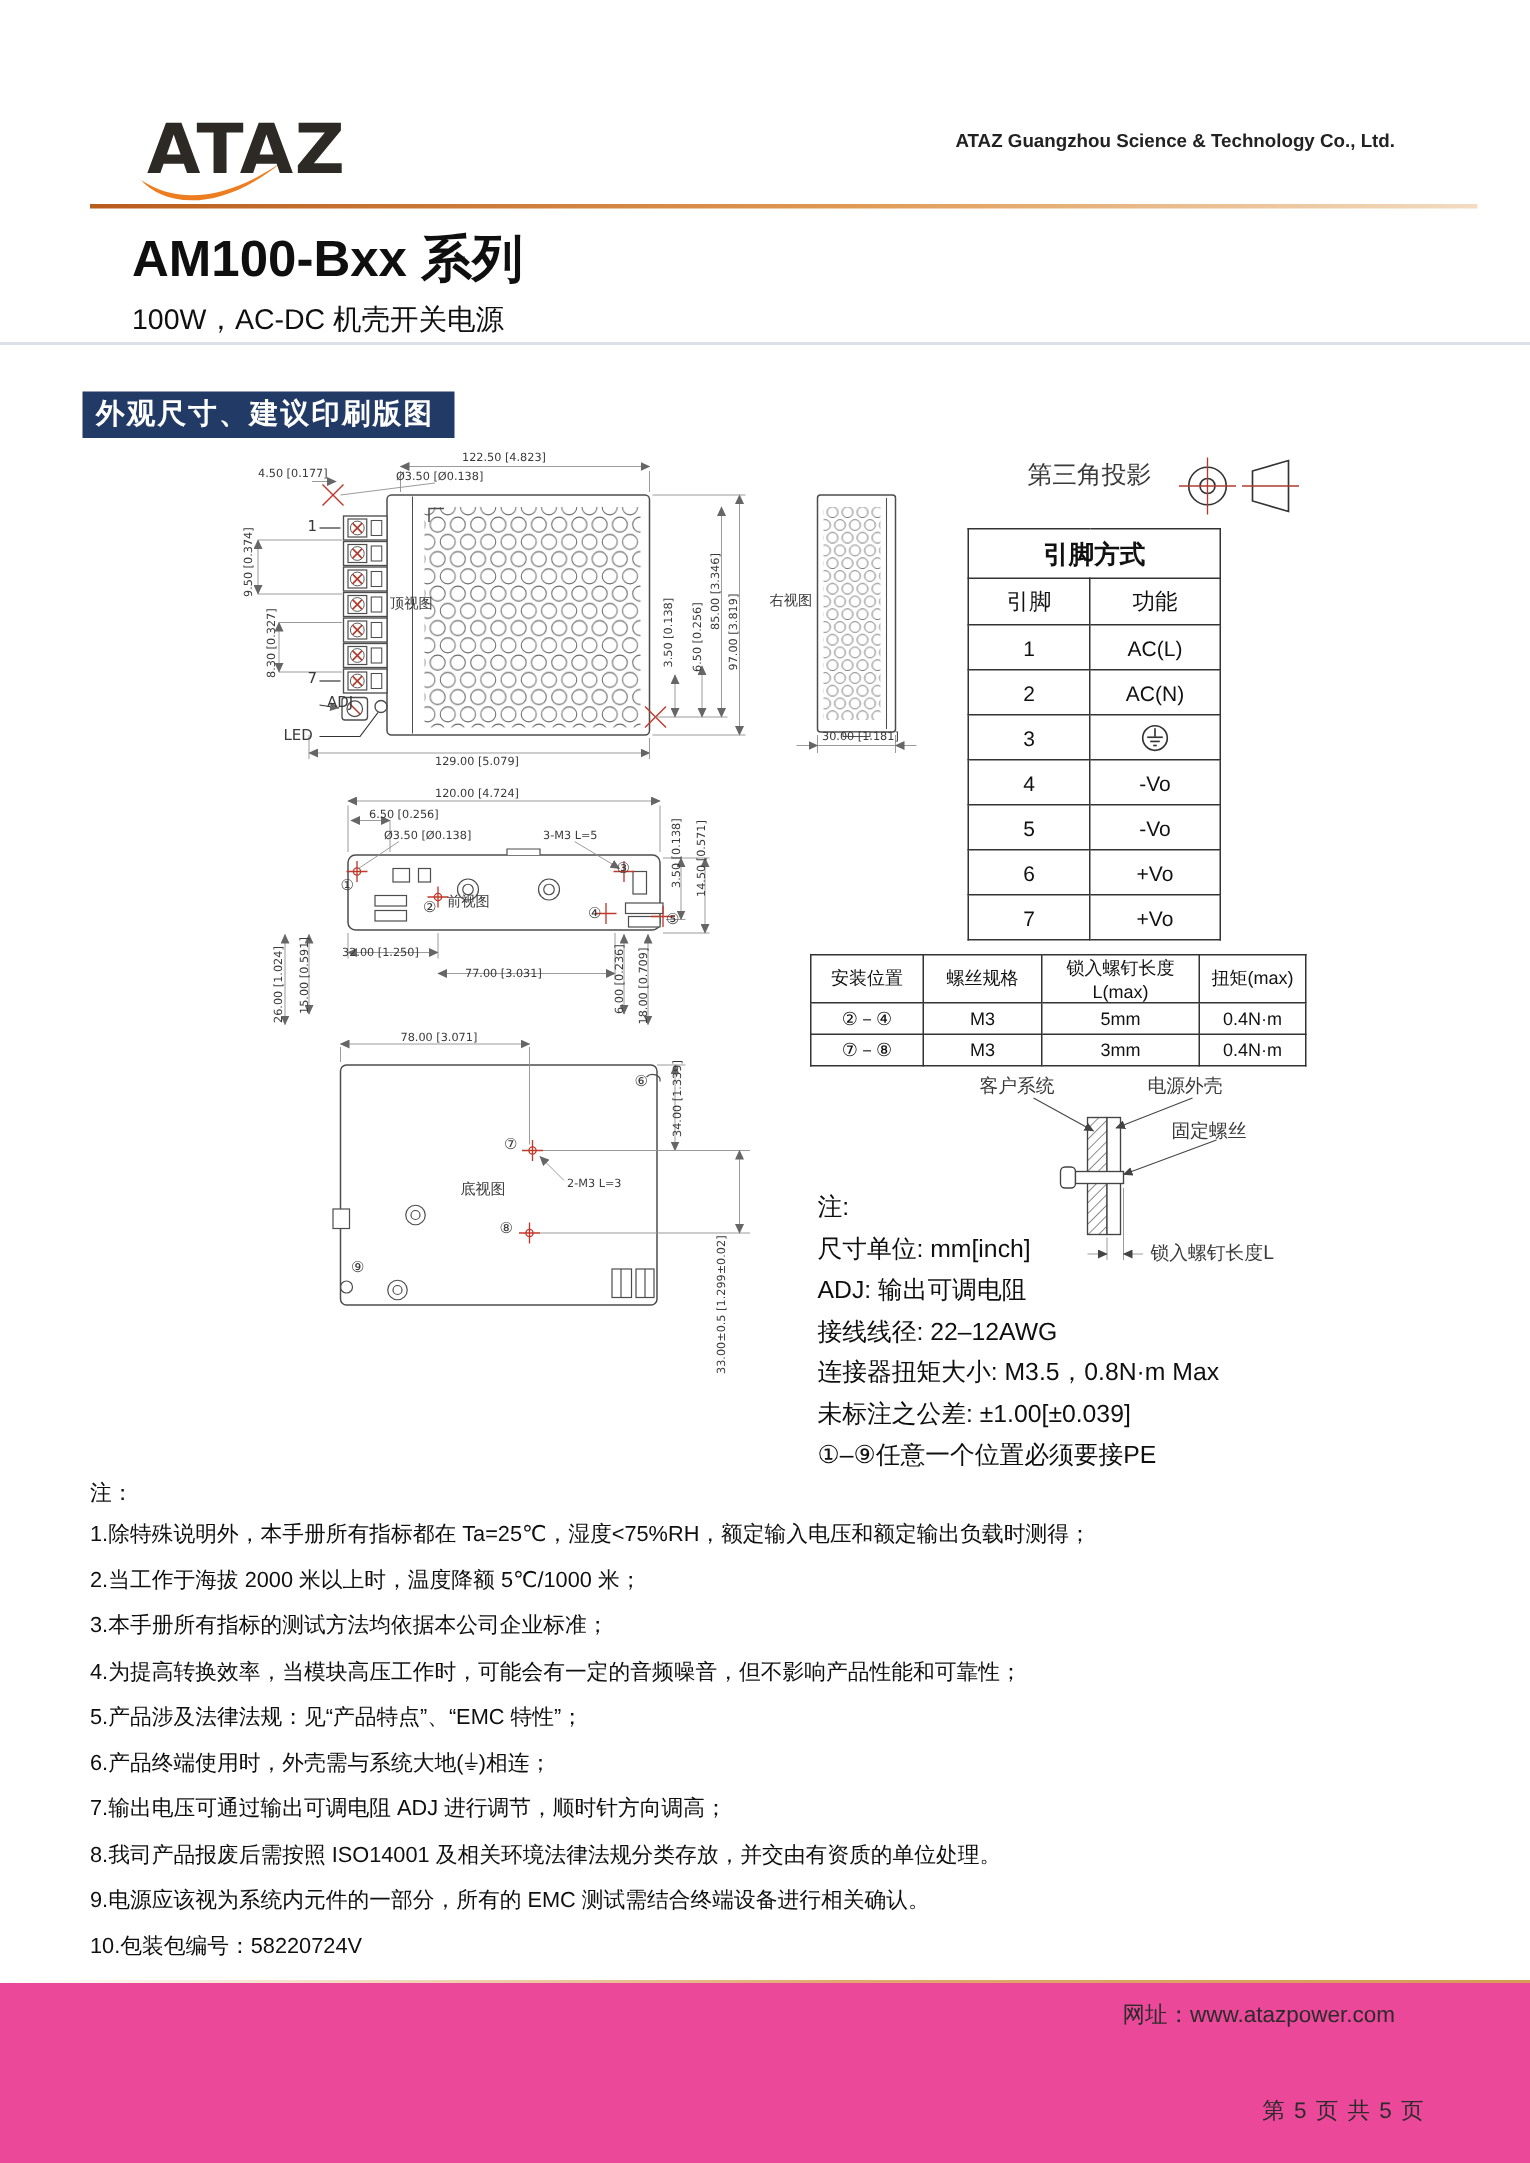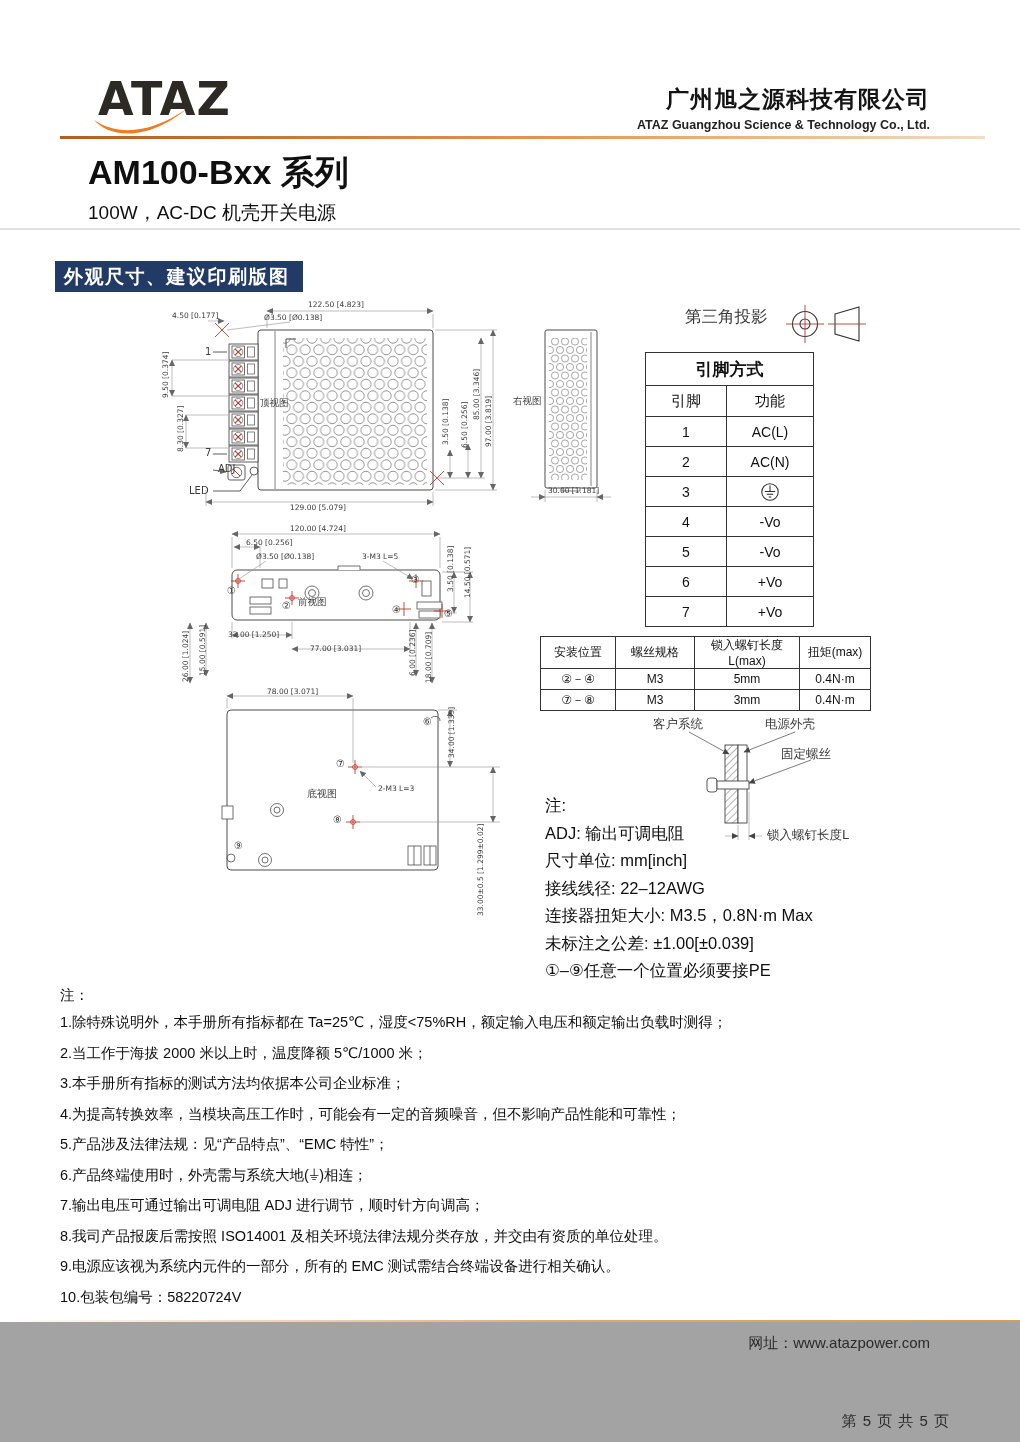--- a/index.html
+++ b/index.html
@@ -39,37 +39,36 @@
   .sc0{width:68px;} .sc1{width:72px;} .sc2{width:98px;} .sc3{width:64px;}
   
   .notes{position:absolute;left:545px;top:792px;width:410px;font-size:16.5px;line-height:27.5px;color:#0f0f0f;}
   
   .bottom-notes{position:absolute;left:60px;top:986px;width:910px;font-size:14.5px;color:#0f0f0f;}
   .bottom-notes .bn-title{margin-bottom:8px;}
   .bnote{margin-bottom:11.5px;}
   
   .footer-rule{position:absolute;left:0;top:1320px;width:100%;height:2px;
                background:linear-gradient(to right,rgba(226,168,110,0),#e2a86e 55%,#d99a55);}
-  .footer-band{position:absolute;left:0;top:1322px;width:100%;height:120px;background:#a3a3a3;}
+  .footer-band{position:absolute;left:0;top:1322px;width:100%;height:120px;background:#ec4899;}
   .website{position:absolute;right:90px;top:12px;font-size:15px;color:#2b2b2b;}
-  .page-info{position:absolute;right:70px;top:90px;font-size:15px;color:#2b2b2b;letter-spacing:1px;}
+  .page-info{position:absolute;right:70px;top:76px;font-size:15px;color:#2b2b2b;letter-spacing:1px;}
 </style>
 </head>
 <body>
 
 <div class="page">
 
   <div class="logo">
     <svg class="logo-swoosh" width="100" height="38" viewBox="0 0 100 38">
       <path d="M2,18 C26,34 58,32 96,6 C52,42 16,34 2,18 Z" fill="#ed7d21"></path>
     </svg>
     <div class="logo-text">ATAZ</div>
   </div>
   <div class="company">
-    <div class="company-cn">广州旭之源科技有限公司</div>
     <div class="company-en">ATAZ Guangzhou Science &amp; Technology Co., Ltd.</div>
   </div>
   <div class="header-rule"></div>
 
   <div class="series-title">AM100-Bxx 系列</div>
   <div class="series-sub">100W，AC-DC 机壳开关电源</div>
   <div class="title-rule"></div>
 
   <div class="section-bar">外观尺寸、建议印刷版图</div>
 
@@ -440,22 +439,22 @@
     </svg>
   <span class="dim" style="left: 8px; top: 6px; font-size: 12.5px;">客户系统</span>
       <span class="dim" style="left: 120px; top: 6px; font-size: 12.5px;">电源外壳</span>
       <span class="dim" style="left: 136px; top: 36px; font-size: 12.5px;">固定螺丝</span>
       <span class="dim" style="left: 122px; top: 117px; font-size: 12.5px;">锁入螺钉长度L</span>
     </div>
 
   <div class="notes">
     <div>注:</div>
     <div>
+        <div class="nline">尺寸单位: mm[inch]</div>
         <div class="nline">ADJ: 输出可调电阻</div>
-        <div class="nline">尺寸单位: mm[inch]</div>
         <div class="nline">接线线径: 22–12AWG</div>
         <div class="nline">连接器扭矩大小: M3.5，0.8N·m Max</div>
         <div class="nline">未标注之公差: ±1.00[±0.039]</div>
         <div class="nline">①–⑨任意一个位置必须要接PE</div>
       </div>
   </div>
 
   <div class="bottom-notes">
     <div class="bn-title">注：</div>
     <div>

